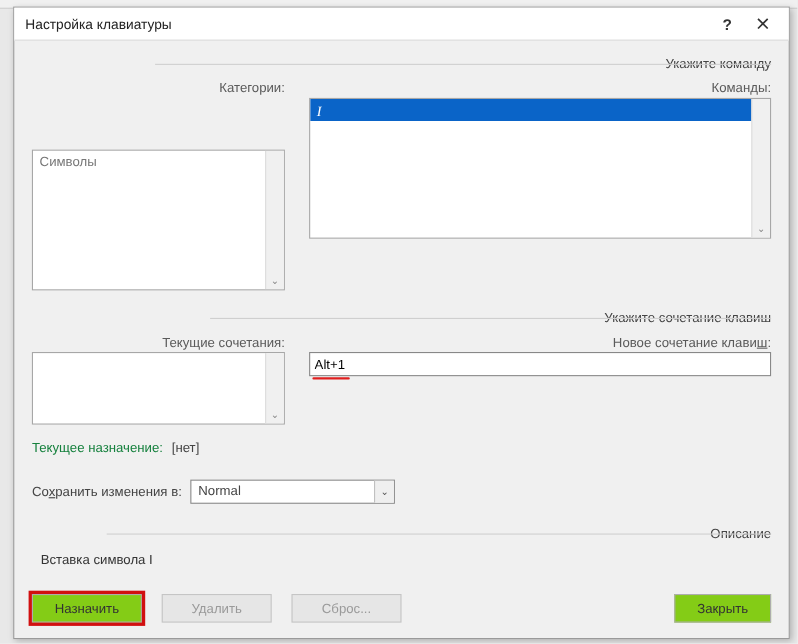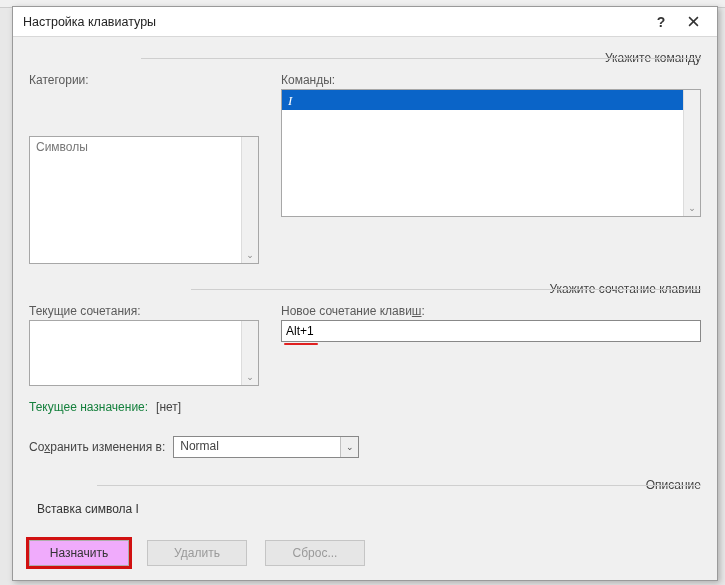--- a/index.html
+++ b/index.html
@@ -86,20 +86,21 @@
     gap: 22px;
     margin-top: 6px;
   }
   .col { display: flex; flex-direction: column; }
   .col.left { width: 230px; }
   .col.right { flex: 1; }
 
   .lbl {
     color: #5a5a5a;
     margin-bottom: 2px;
+    text-align: right;
   }
   .listbox {
     border: 1px solid #a7a7a7;
     background: #ffffff;
     position: relative;
     overflow: hidden;
   }
   .listbox .scroll-track {
     position: absolute;
     right: 0; top: 0; bottom: 0;
@@ -220,21 +221,21 @@
     position: absolute;
     left: 16px; right: 16px; bottom: 14px;
     display: flex;
     align-items: center;
   }
   .btn {
     height: 26px;
     min-width: 100px;
     padding: 0 14px;
     border: 1px solid #adadad;
-    background: #f0abfc;
+    background: #84cc16;
     color: #333;
     display: inline-flex;
     align-items: center;
     justify-content: center;
     margin-right: 18px;
   }
   .btn.disabled {
     color: #9a9a9a;
     background: #e6e6e6;
     border-color: #c5c5c5;
@@ -342,16 +343,17 @@
         <span class="line"></span>
       </div>
       <div class="desc-text">Вставка символа I</div>
     </div>
 
     <div class="button-row">
       <div class="btn primary-mark">Назначить</div>
       <div class="btn disabled">Удалить</div>
       <div class="btn disabled">Сброс...</div>
       <div class="spacer"></div>
+      <div class="btn close-btn">Закрыть</div>
     </div>
 
   </div>
 </div>
 
 </body></html>

